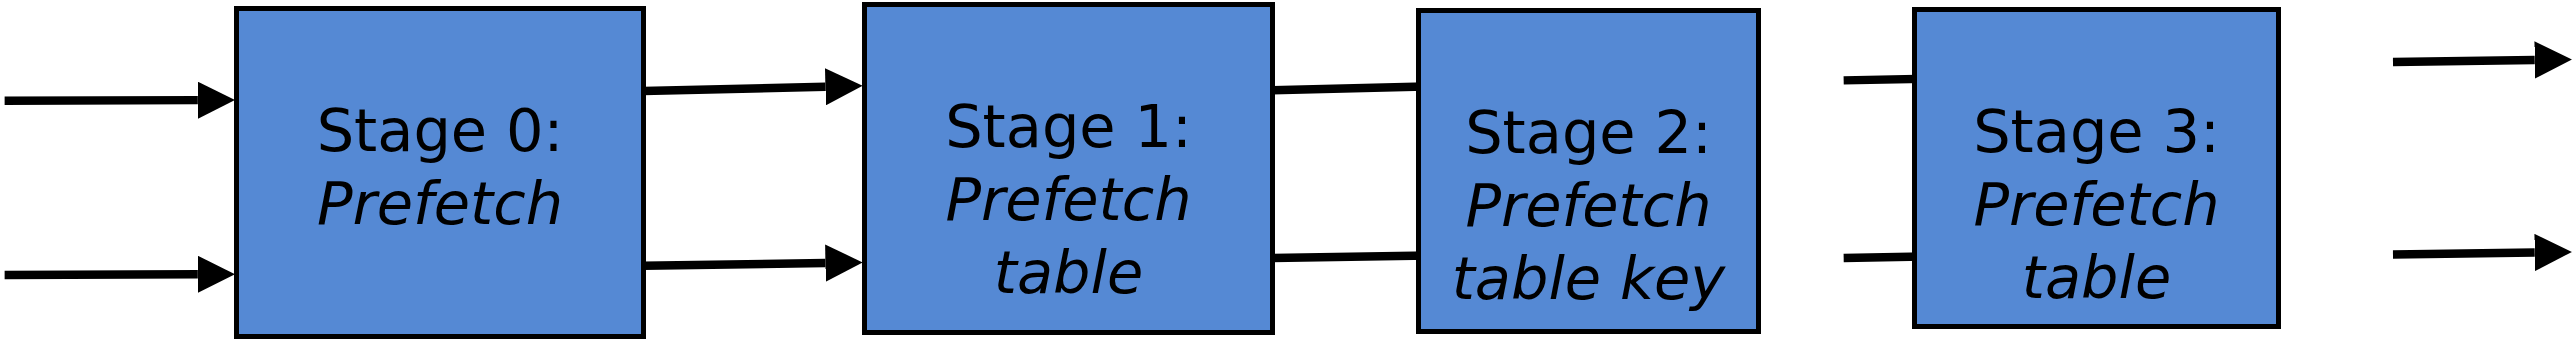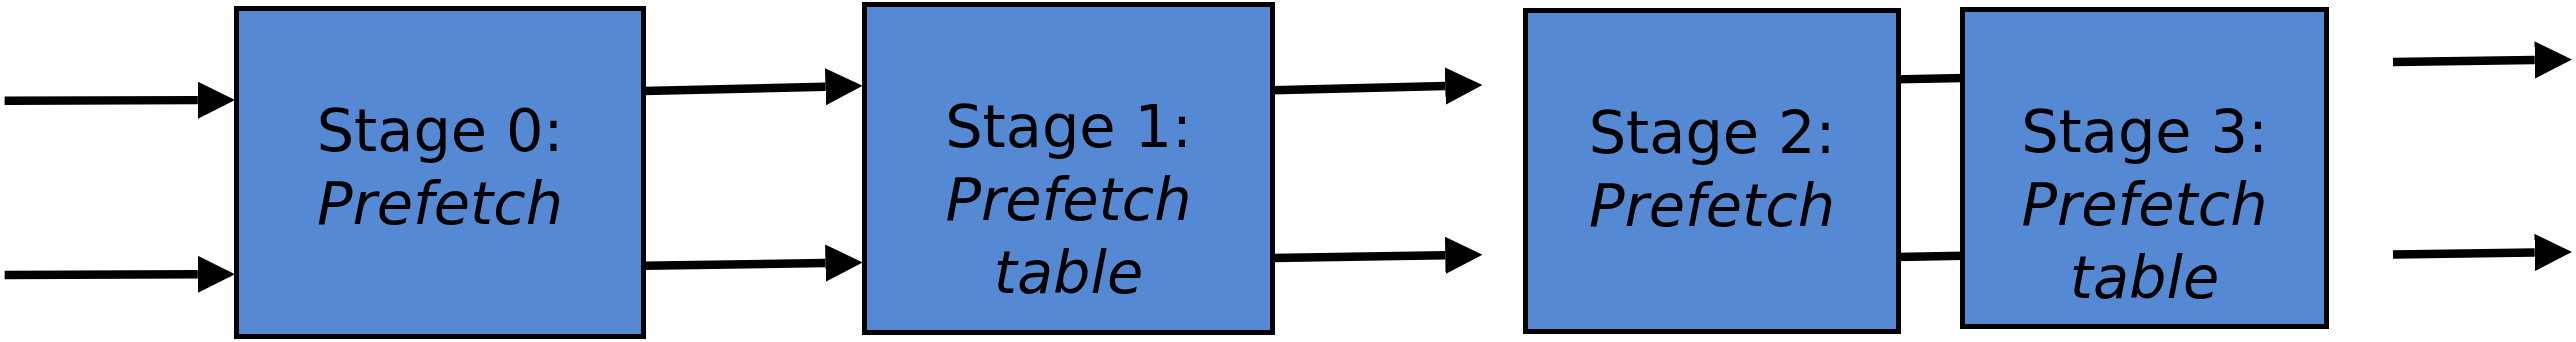--- a/index.html
+++ b/index.html
@@ -31,22 +31,22 @@
   }
   #ah path { fill: var(--arrow-color); }
   .stage-box {
     position: absolute;
     box-sizing: border-box;
     background: var(--box-fill);
     border: 5.6px solid var(--box-border);
   }
   .box-0 { left: 234px;  top: 6.3px;  width: 412px; height: 333px; }
   .box-1 { left: 862px; top: 2px;  width: 413px; height: 333px; }
-  .box-2 { left: 1523px; top: 7.8px; width: 378px; height: 326px; }
-  .box-3 { left: 1960px; top: 7px; width: 369px; height: 322px; }
+  .box-2 { left: 1416px; top: 7.8px; width: 345px; height: 326px; }
+  .box-3 { left: 1912px; top: 7px; width: 369px; height: 322px; }
   .box-text {
     position: absolute;
     left: 0; right: 0;
     top: 83px;                 
     text-align: center;
     color: var(--text-color);
     font-size: 59px;
     line-height: 73px;
     white-space: nowrap;
   }
@@ -88,20 +88,21 @@
       <span>Stage 1:</span>
       <span class="ital">Prefetch</span>
       <span class="ital">table</span>
     </div>
   </div>
 
   <div class="stage-box box-2">
     <div class="box-text">
       <span>Stage 2:</span>
       <span class="ital">Prefetch</span>
+      <span class="ital">table key</span>
     </div>
   </div>
 
   <div class="stage-box box-3">
     <div class="box-text">
       <span>Stage 3:</span>
       <span class="ital">Prefetch</span>
       <span class="ital">table</span>
     </div>
   </div>

